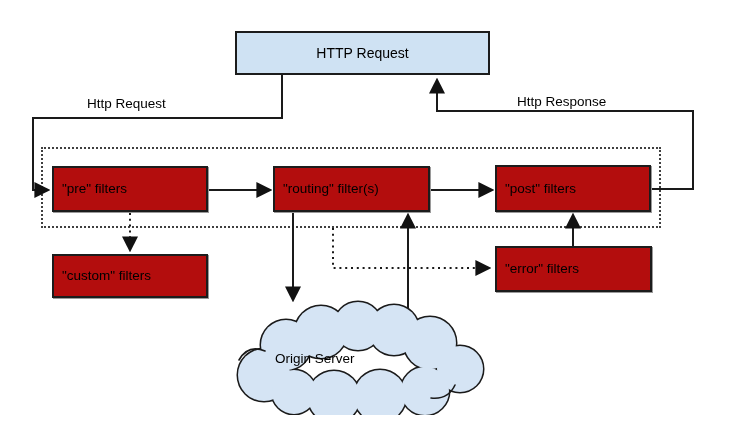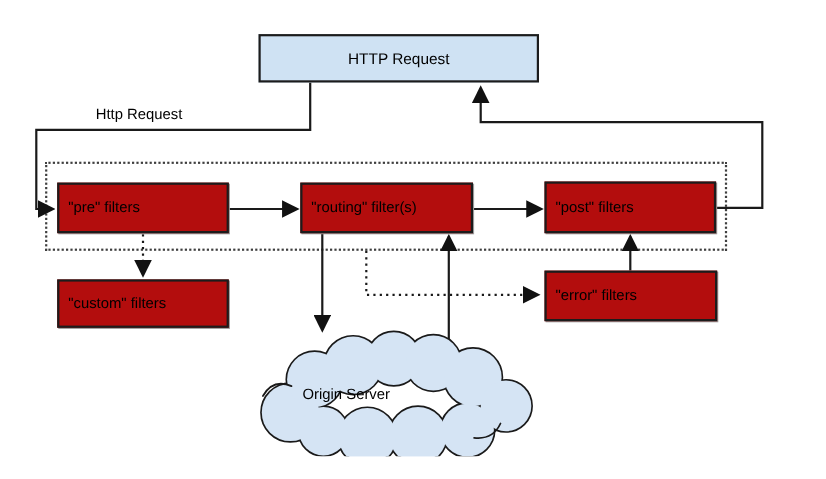--- a/index.html
+++ b/index.html
@@ -124,16 +124,17 @@
   <div class="node red n-routing" style="background-color: rgb(179, 13, 13);">"routing" filter(s)</div>
 
   <div class="node red n-post" style="background-color: rgb(179, 13, 13);">"post" filters</div>
 
   <div class="node red n-custom" style="background-color: rgb(179, 13, 13);">"custom" filters</div>
 
   <div class="node red n-error" style="background-color: rgb(179, 13, 13);">"error" filters</div>
 
   <div class="edge-label l-request">Http Request</div>
 
+  <div class="edge-label l-response">Http Response</div>
 
   <div class="edge-label l-origin">Origin Server</div>
 
 </div>
 
 </body></html>

